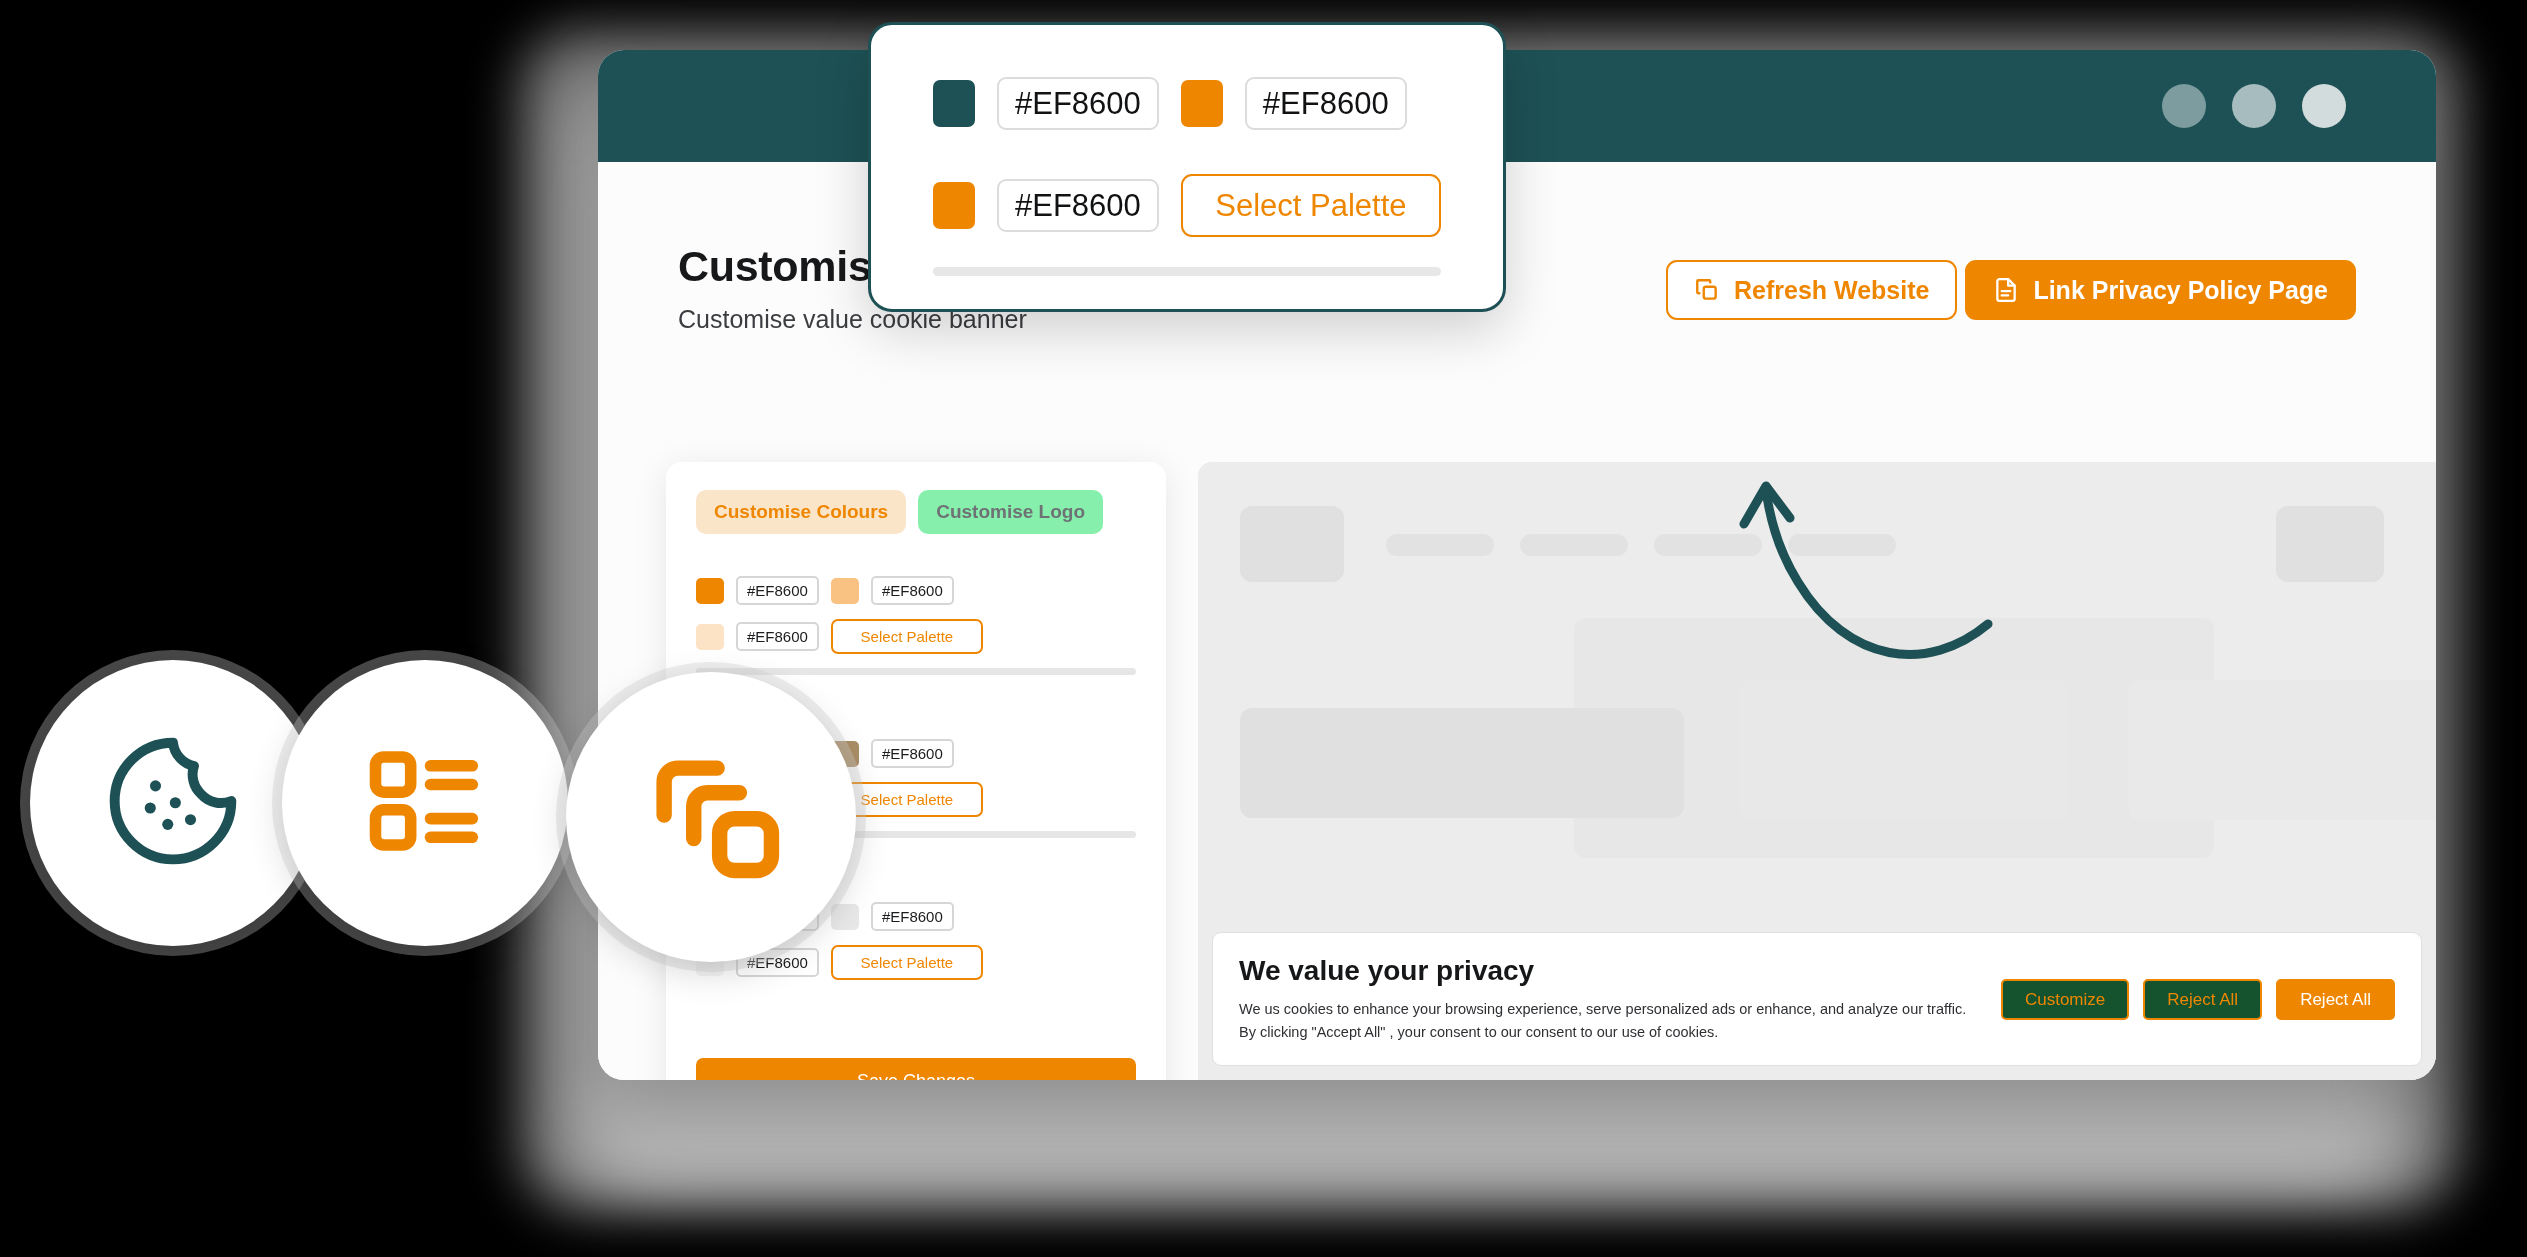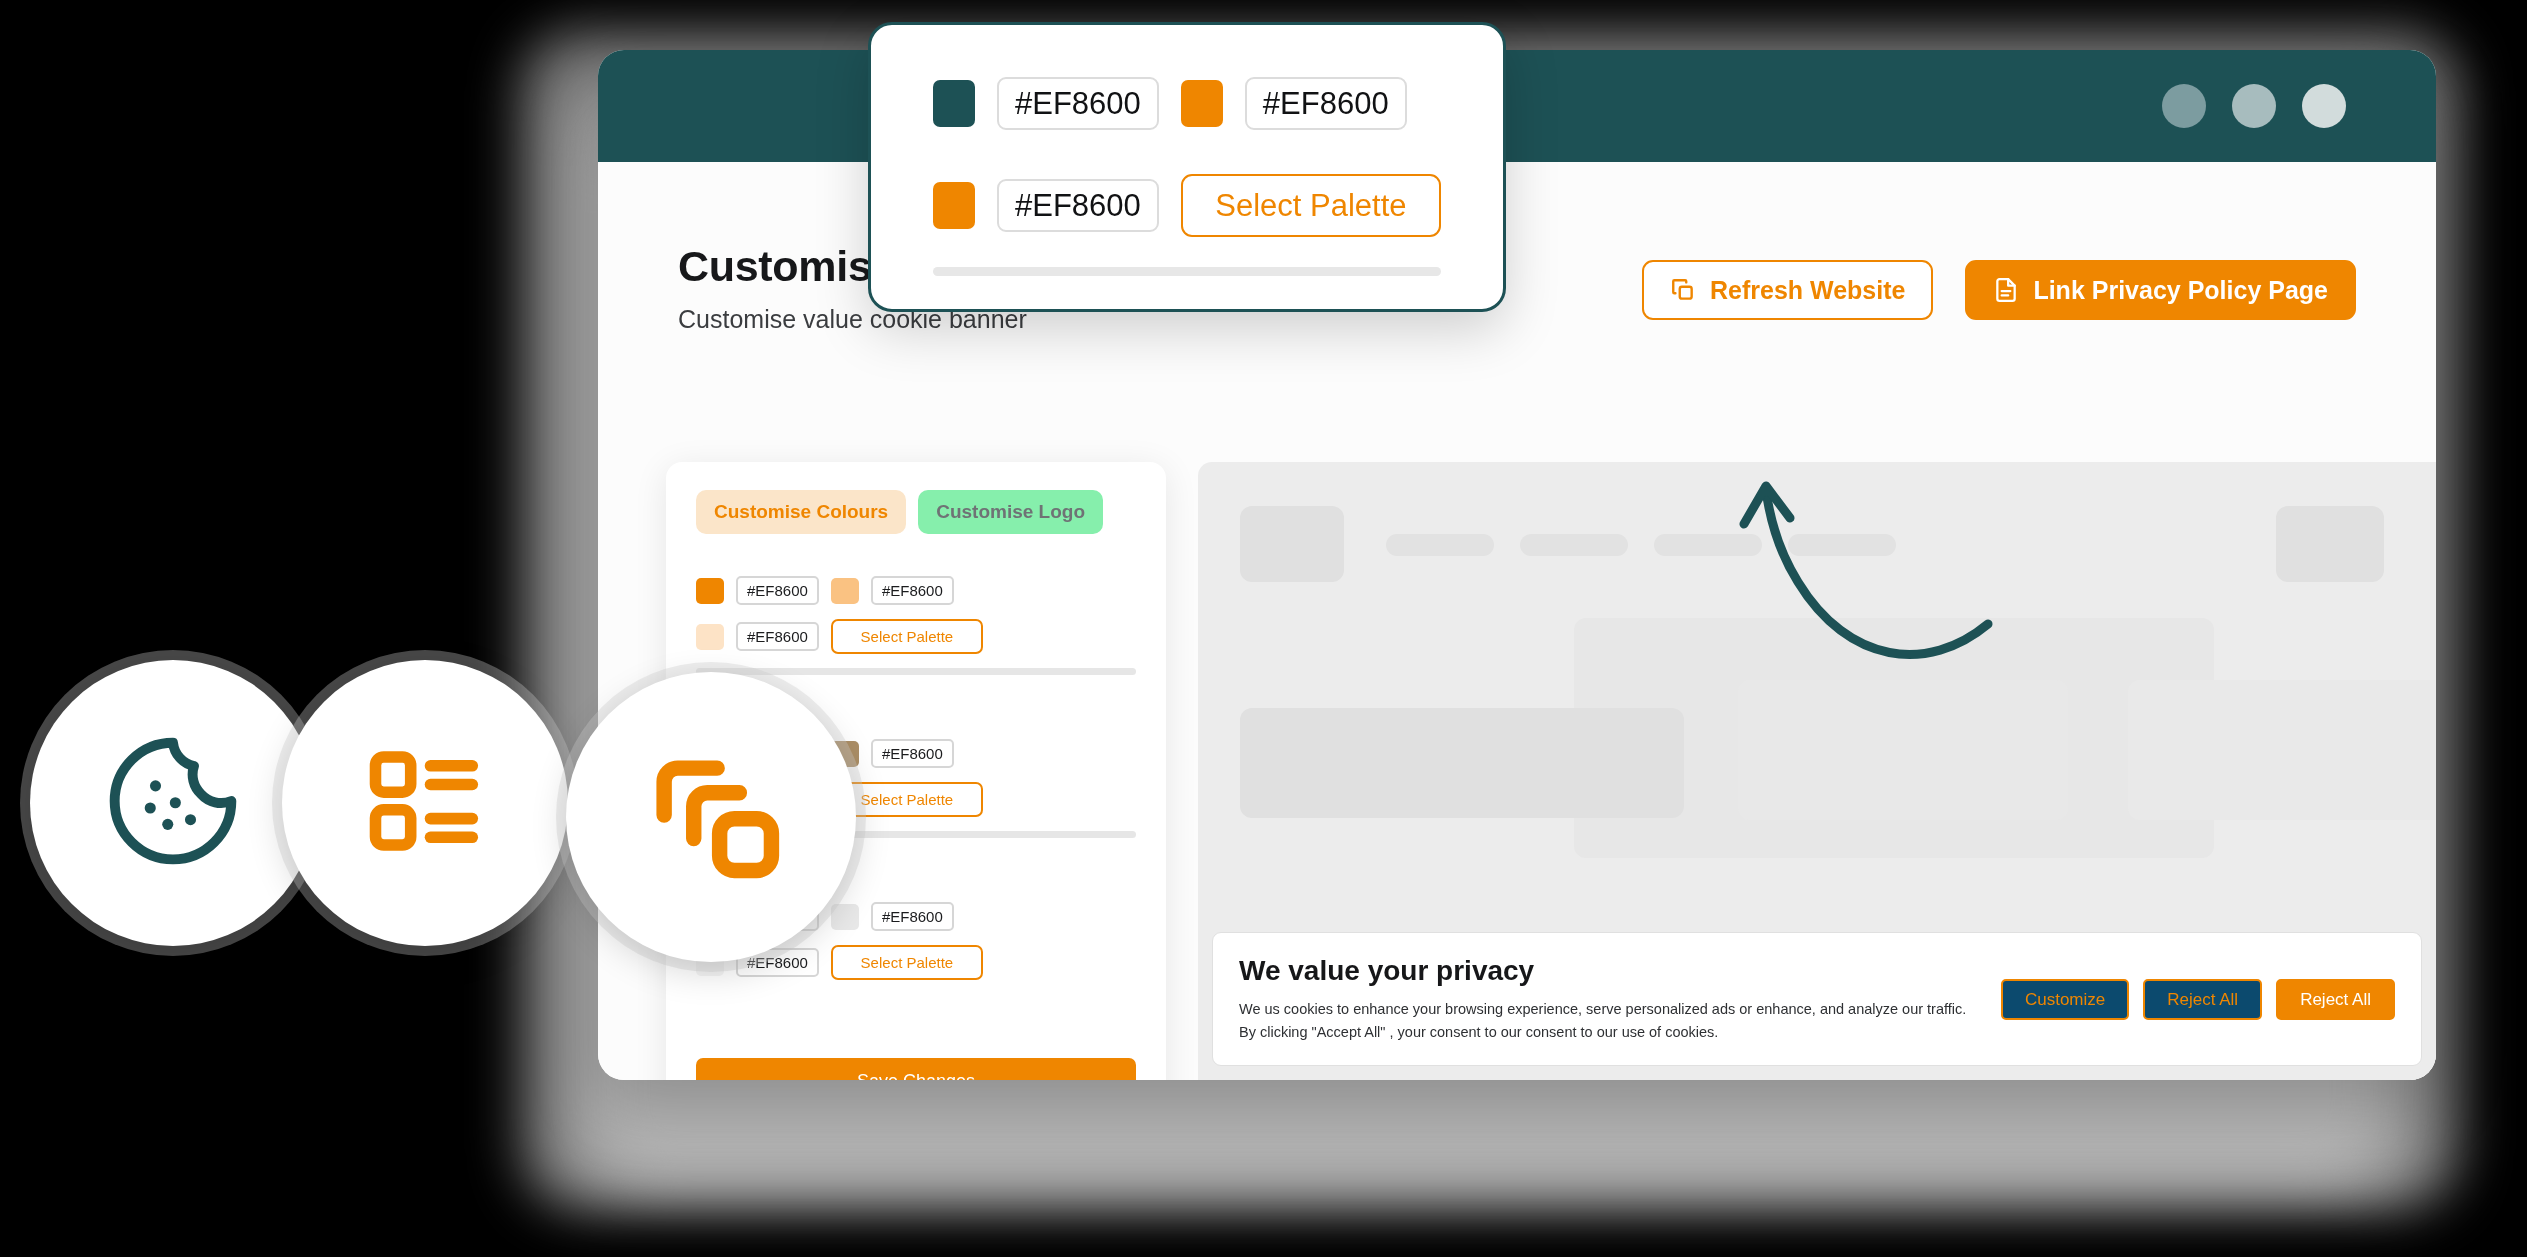--- a/index.html
+++ b/index.html
@@ -41,21 +41,21 @@
   .dot.d2 { background: #a7bcbe; }
   .dot.d3 { background: #d2dcdc; }
 
   .page { position: relative; height: 918px; background: #fcfcfc; }
 
   
   .page-head { position: absolute; left: 80px; top: 80px; }
   .page-title { font-size: 43px; font-weight: bold; color: #17181a; letter-spacing: -.3px; white-space: nowrap; }
   .page-sub   { margin-top: 14px; font-size: 25px; color: #3b3d40; white-space: nowrap; }
 
-  .head-actions { position: absolute; right: 80px; top: 98px; display: flex; gap: 32px; align-items: center; }
+  .head-actions { position: absolute; right: 80px; top: 98px; display: flex; gap: 8px; align-items: center; }
   .btn {
     display: inline-flex; align-items: center; gap: 14px;
     font-size: 25px; font-weight: bold; border-radius: 11px;
     padding: 15px 26px; white-space: nowrap; cursor: pointer;
     line-height: 1;
   }
   .btn.outline { background: #fff; color: #ef8600; border: 2.5px solid #ef8600; }
   .btn.solid   { background: #ef8600; color: #fff; border: 2.5px solid #ef8600; }
   .btn svg { display:block; }
 
@@ -122,21 +122,21 @@
     background: #fff; border: 1.5px solid #e0e0e0; border-radius: 9px;
     padding: 22px 26px; display: flex; align-items: center; justify-content: space-between;
   }
   .cb-title { font-size: 28px; font-weight: bold; color: #161719; }
   .cb-body { margin-top: 11px; font-size: 14.5px; color: #2e3033; line-height: 1.55; }
   .cb-actions { display: flex; gap: 14px; flex: none; margin-left: 30px; }
   .cb-btn {
     font-size: 17px; padding: 10px 22px; border-radius: 5px;
     cursor: pointer; white-space: nowrap; line-height: 1;
   }
-  .cb-btn.outline { background:#0c4a6e; color:#ef8600; border:2px solid #ef8600; }
+  .cb-btn.outline { background:#14532d; color:#ef8600; border:2px solid #ef8600; }
   .cb-btn.solid   { background:#ef8600; color:#fff; border:2px solid #ef8600; }
 
   
   .arrow-svg { position: absolute; left: 1080px; top: 280px; width: 400px; height: 300px; pointer-events: none; }
 
   
   .popup {
     position: absolute; left: 868px; top: 22px;
     width: 638px; height: 290px;
     background: #ffffff; border-radius: 24px;

